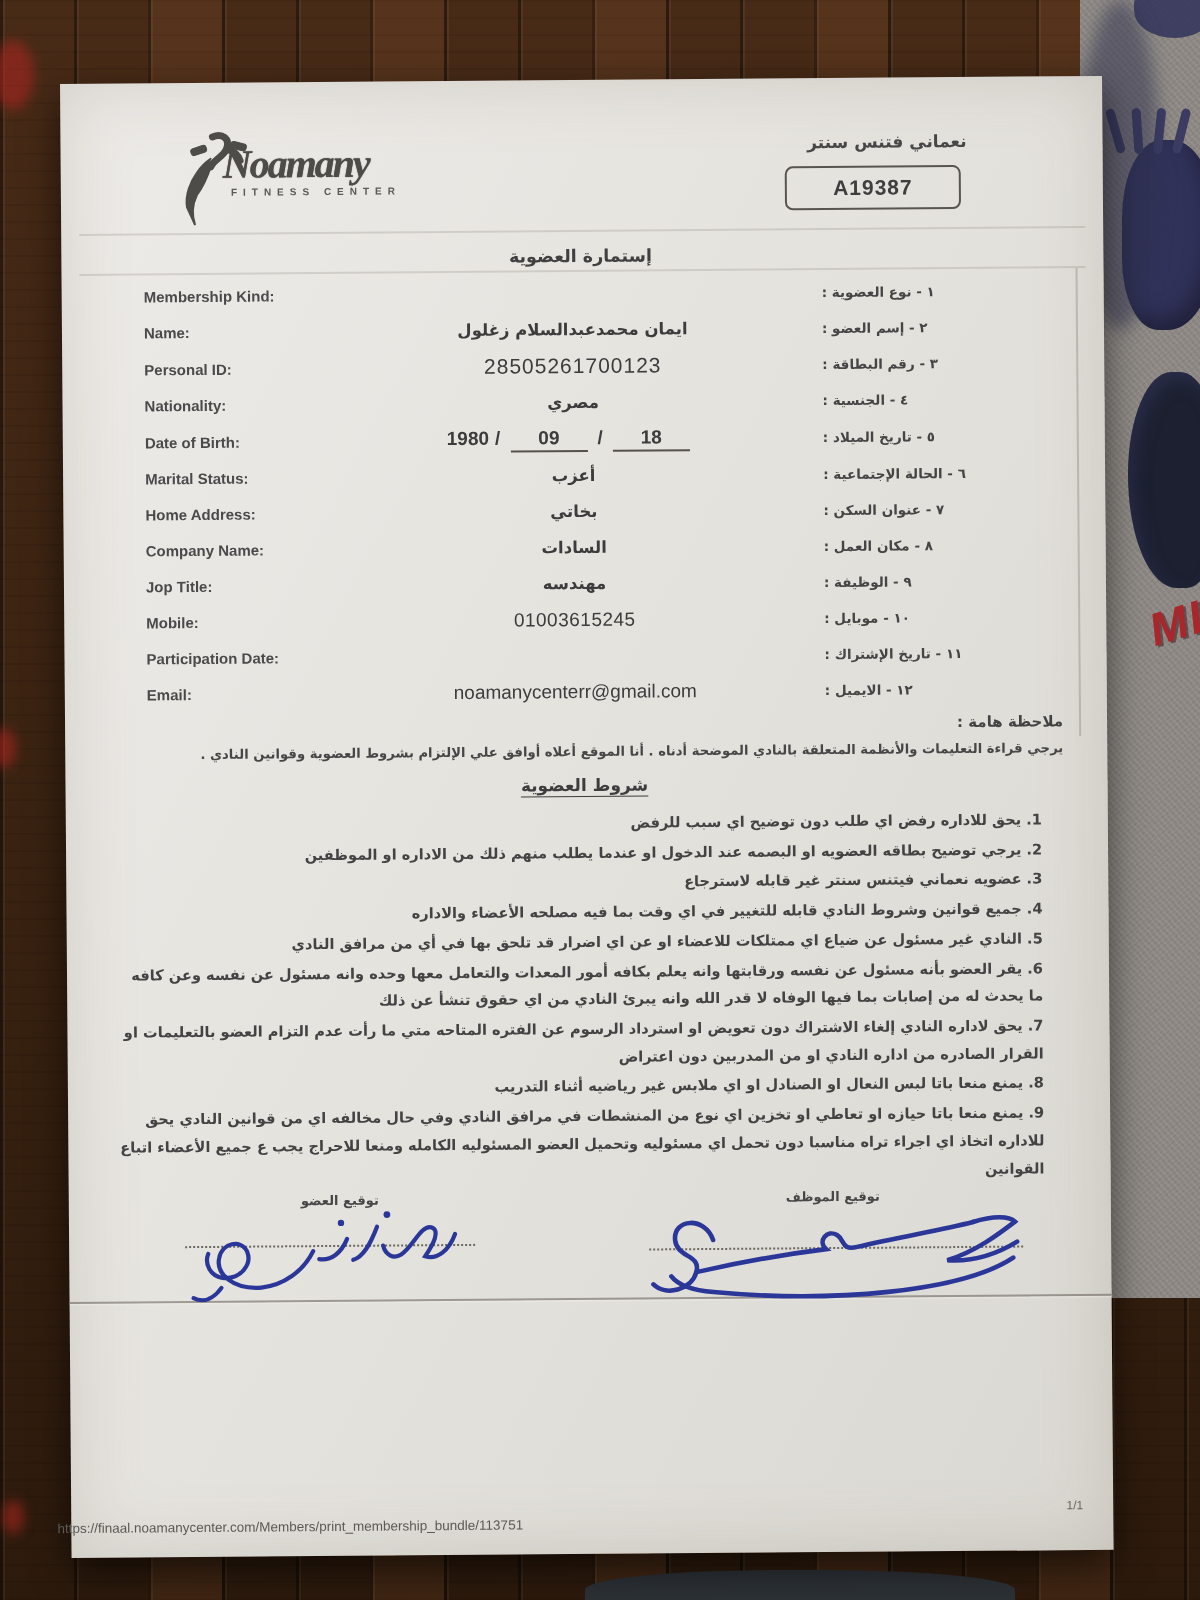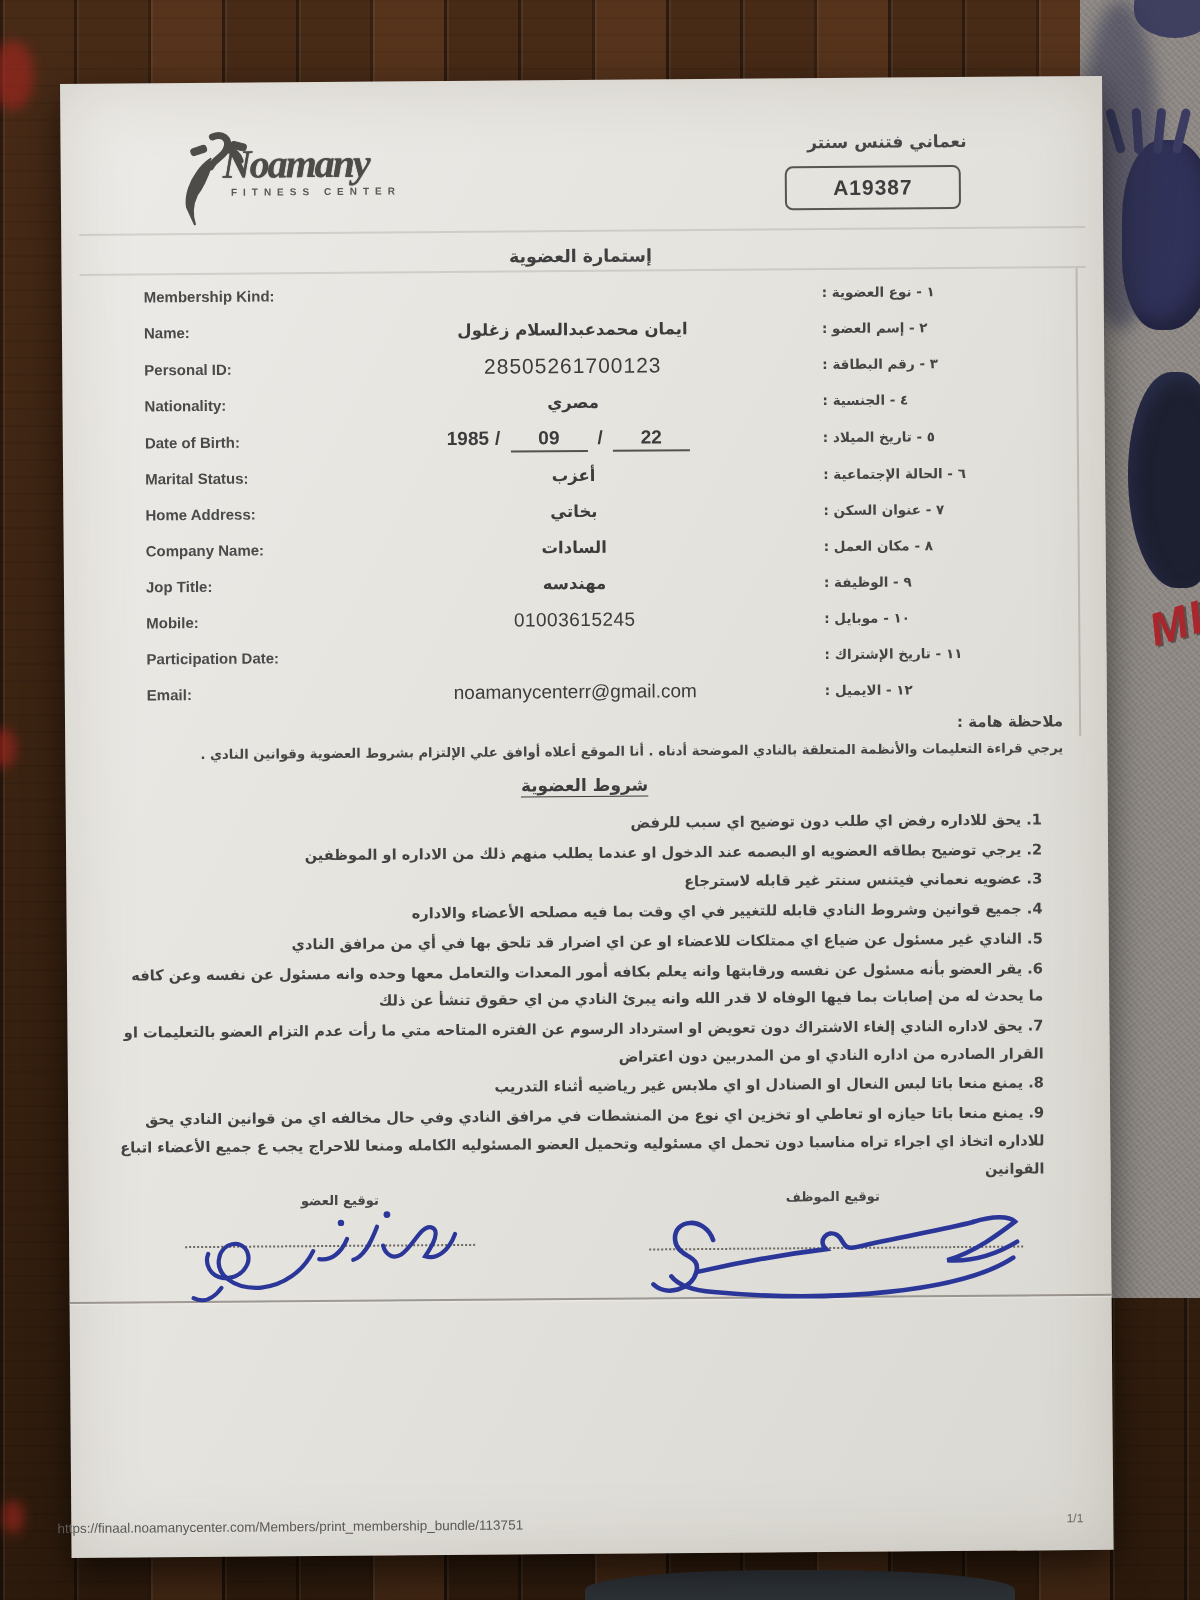--- a/index.html
+++ b/index.html
@@ -116,21 +116,21 @@
   .sig-label { text-align:center; direction:rtl; font-size:13px; font-weight:700; color:#474747; }
   .sig-line { border-bottom:2.5px dotted #6b6761; position:absolute; }
   .sig-member .sig-line { left:10px; right:30px; top:52px; }
   .sig-employee .sig-line { left:16px; right:10px; top:58px; }
   .sig-svg { position:absolute; pointer-events:none; }
   .sig-member .sig-svg { left:-4px; top:6px; }
   .sig-employee .sig-svg { left:-12px; top:2px; }
 
   
   .p-footer-url { position:absolute; left:-14px; bottom:22px; font-family:"Liberation Sans", sans-serif; font-size:13.5px; color:#5b5955; }
-  .p-footer-page { position:absolute; right:30px; bottom:25px; font-family:"Liberation Sans", sans-serif; font-size:12px; color:#6a6762; }
+  .p-footer-page { position:absolute; right:30px; bottom:38px; font-family:"Liberation Sans", sans-serif; font-size:12px; color:#6a6762; }
 </style>
 </head>
 <body>
 
 <div class="wood"></div>
 <div class="red-smudge smudge-a"></div>
 <div class="red-smudge smudge-b"></div>
 <div class="red-smudge smudge-c"></div>
 
 <div class="fabric">
@@ -196,21 +196,21 @@
 
     <div class="frow">
       <div class="f-en">Nationality:</div>
       <div class="f-val">مصري</div>
       <div class="f-ar">٤ - الجنسية :</div>
     </div>
 
     <div class="frow">
       <div class="f-en">Date of Birth:</div>
       <div class="f-val dob">
-        <span class="yr">1985</span><span>/</span><span class="seg">09</span><span>/</span><span class="seg">22</span>
+        <span class="yr">1980</span><span>/</span><span class="seg">09</span><span>/</span><span class="seg">18</span>
       </div>
       <div class="f-ar">٥ - تاريخ الميلاد :</div>
     </div>
 
     <div class="frow">
       <div class="f-en">Marital Status:</div>
       <div class="f-val">أعزب</div>
       <div class="f-ar">٦ - الحالة الإجتماعية :</div>
     </div>
 

